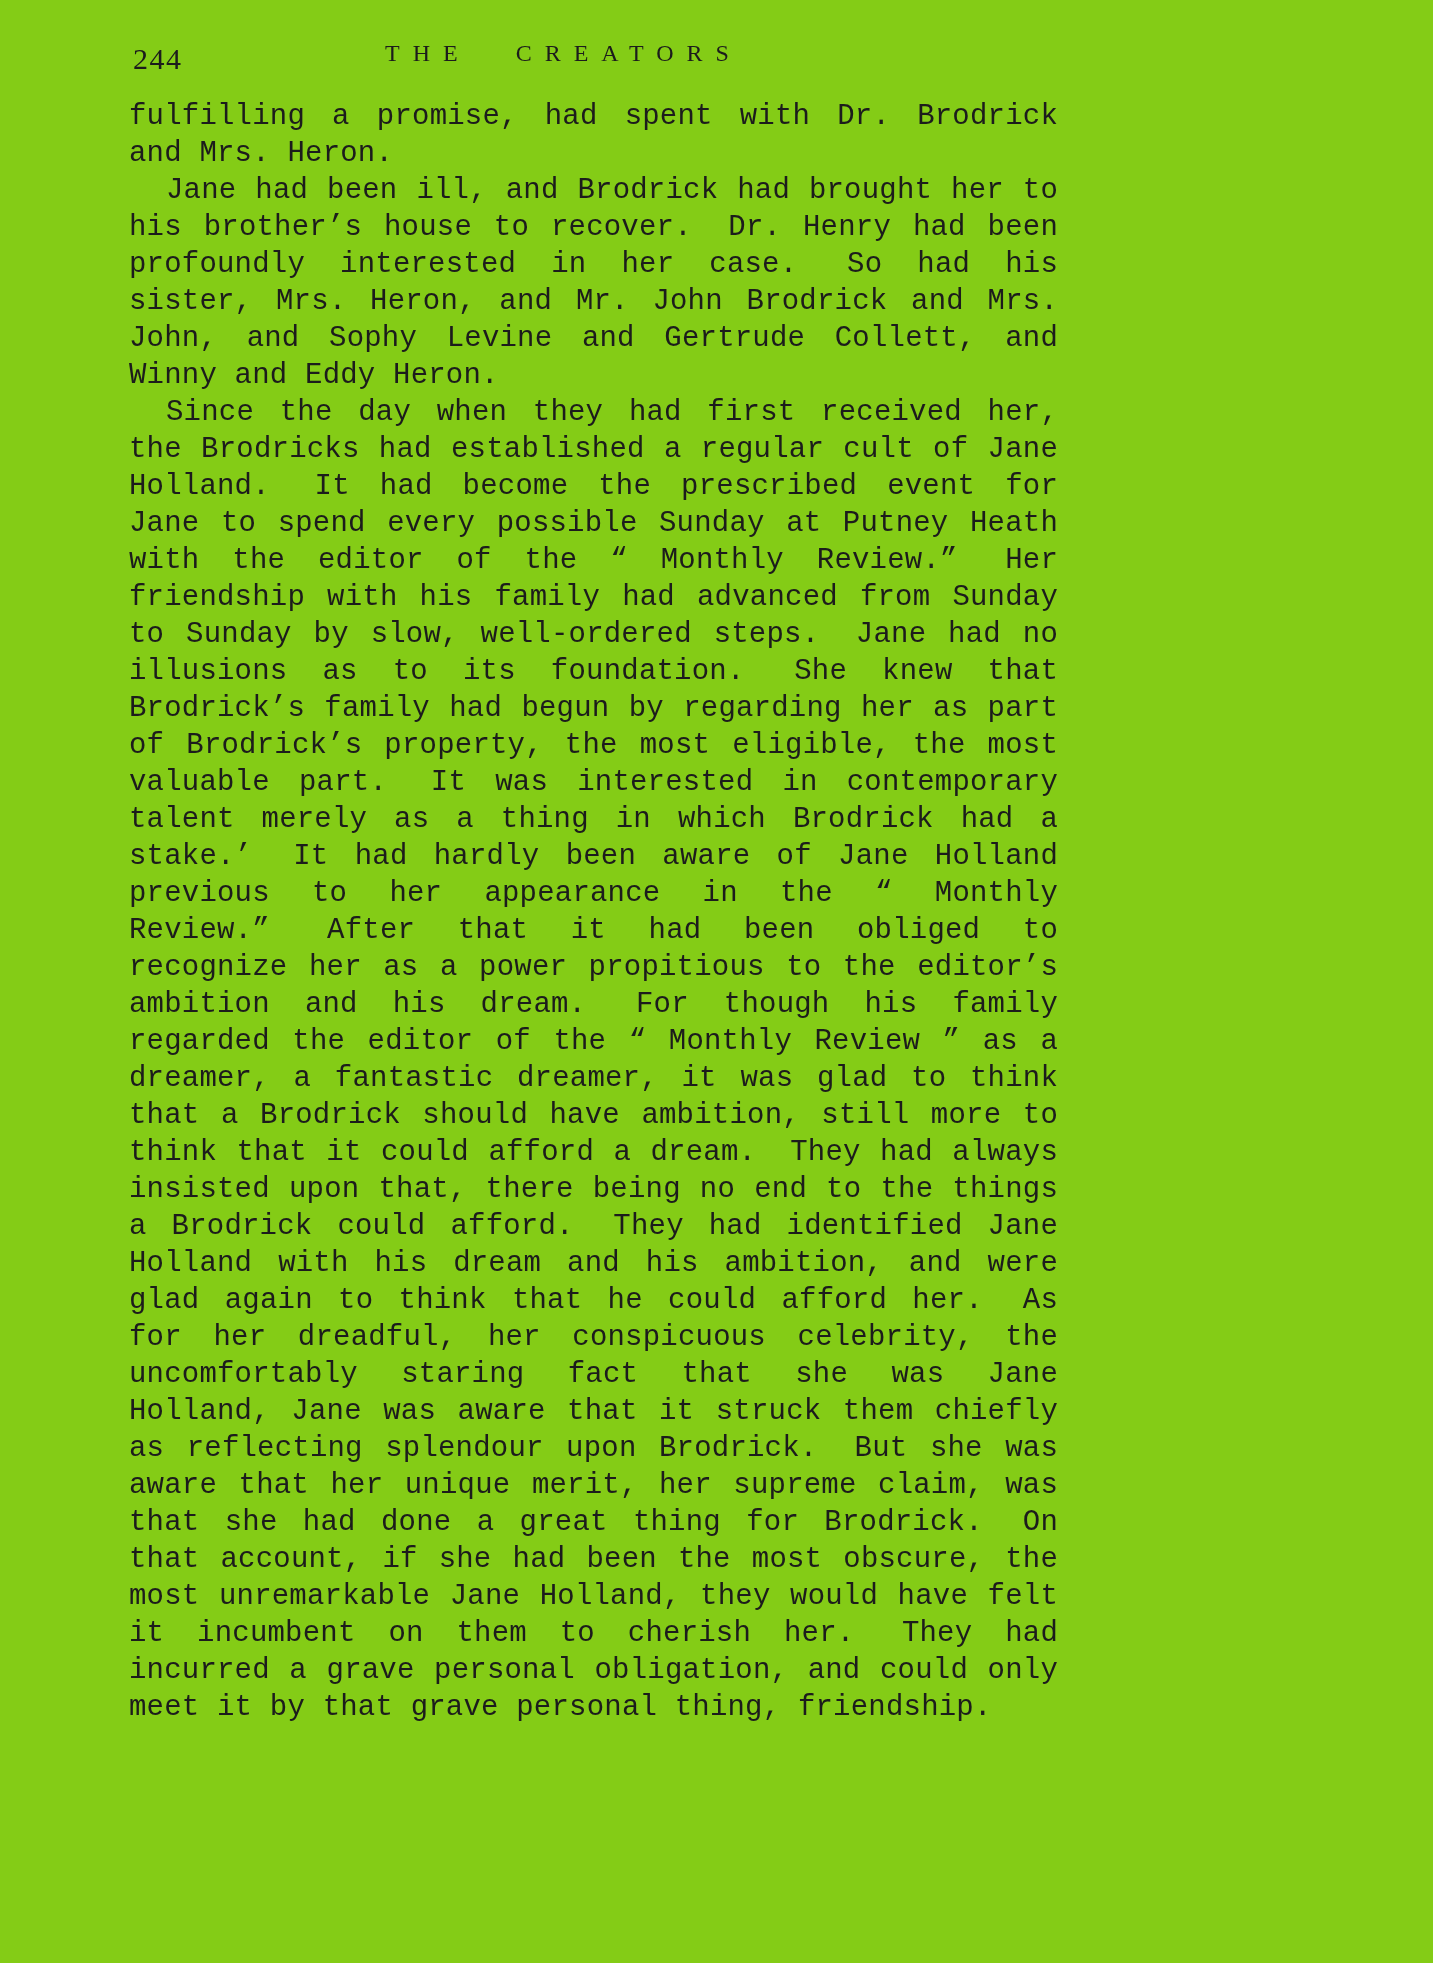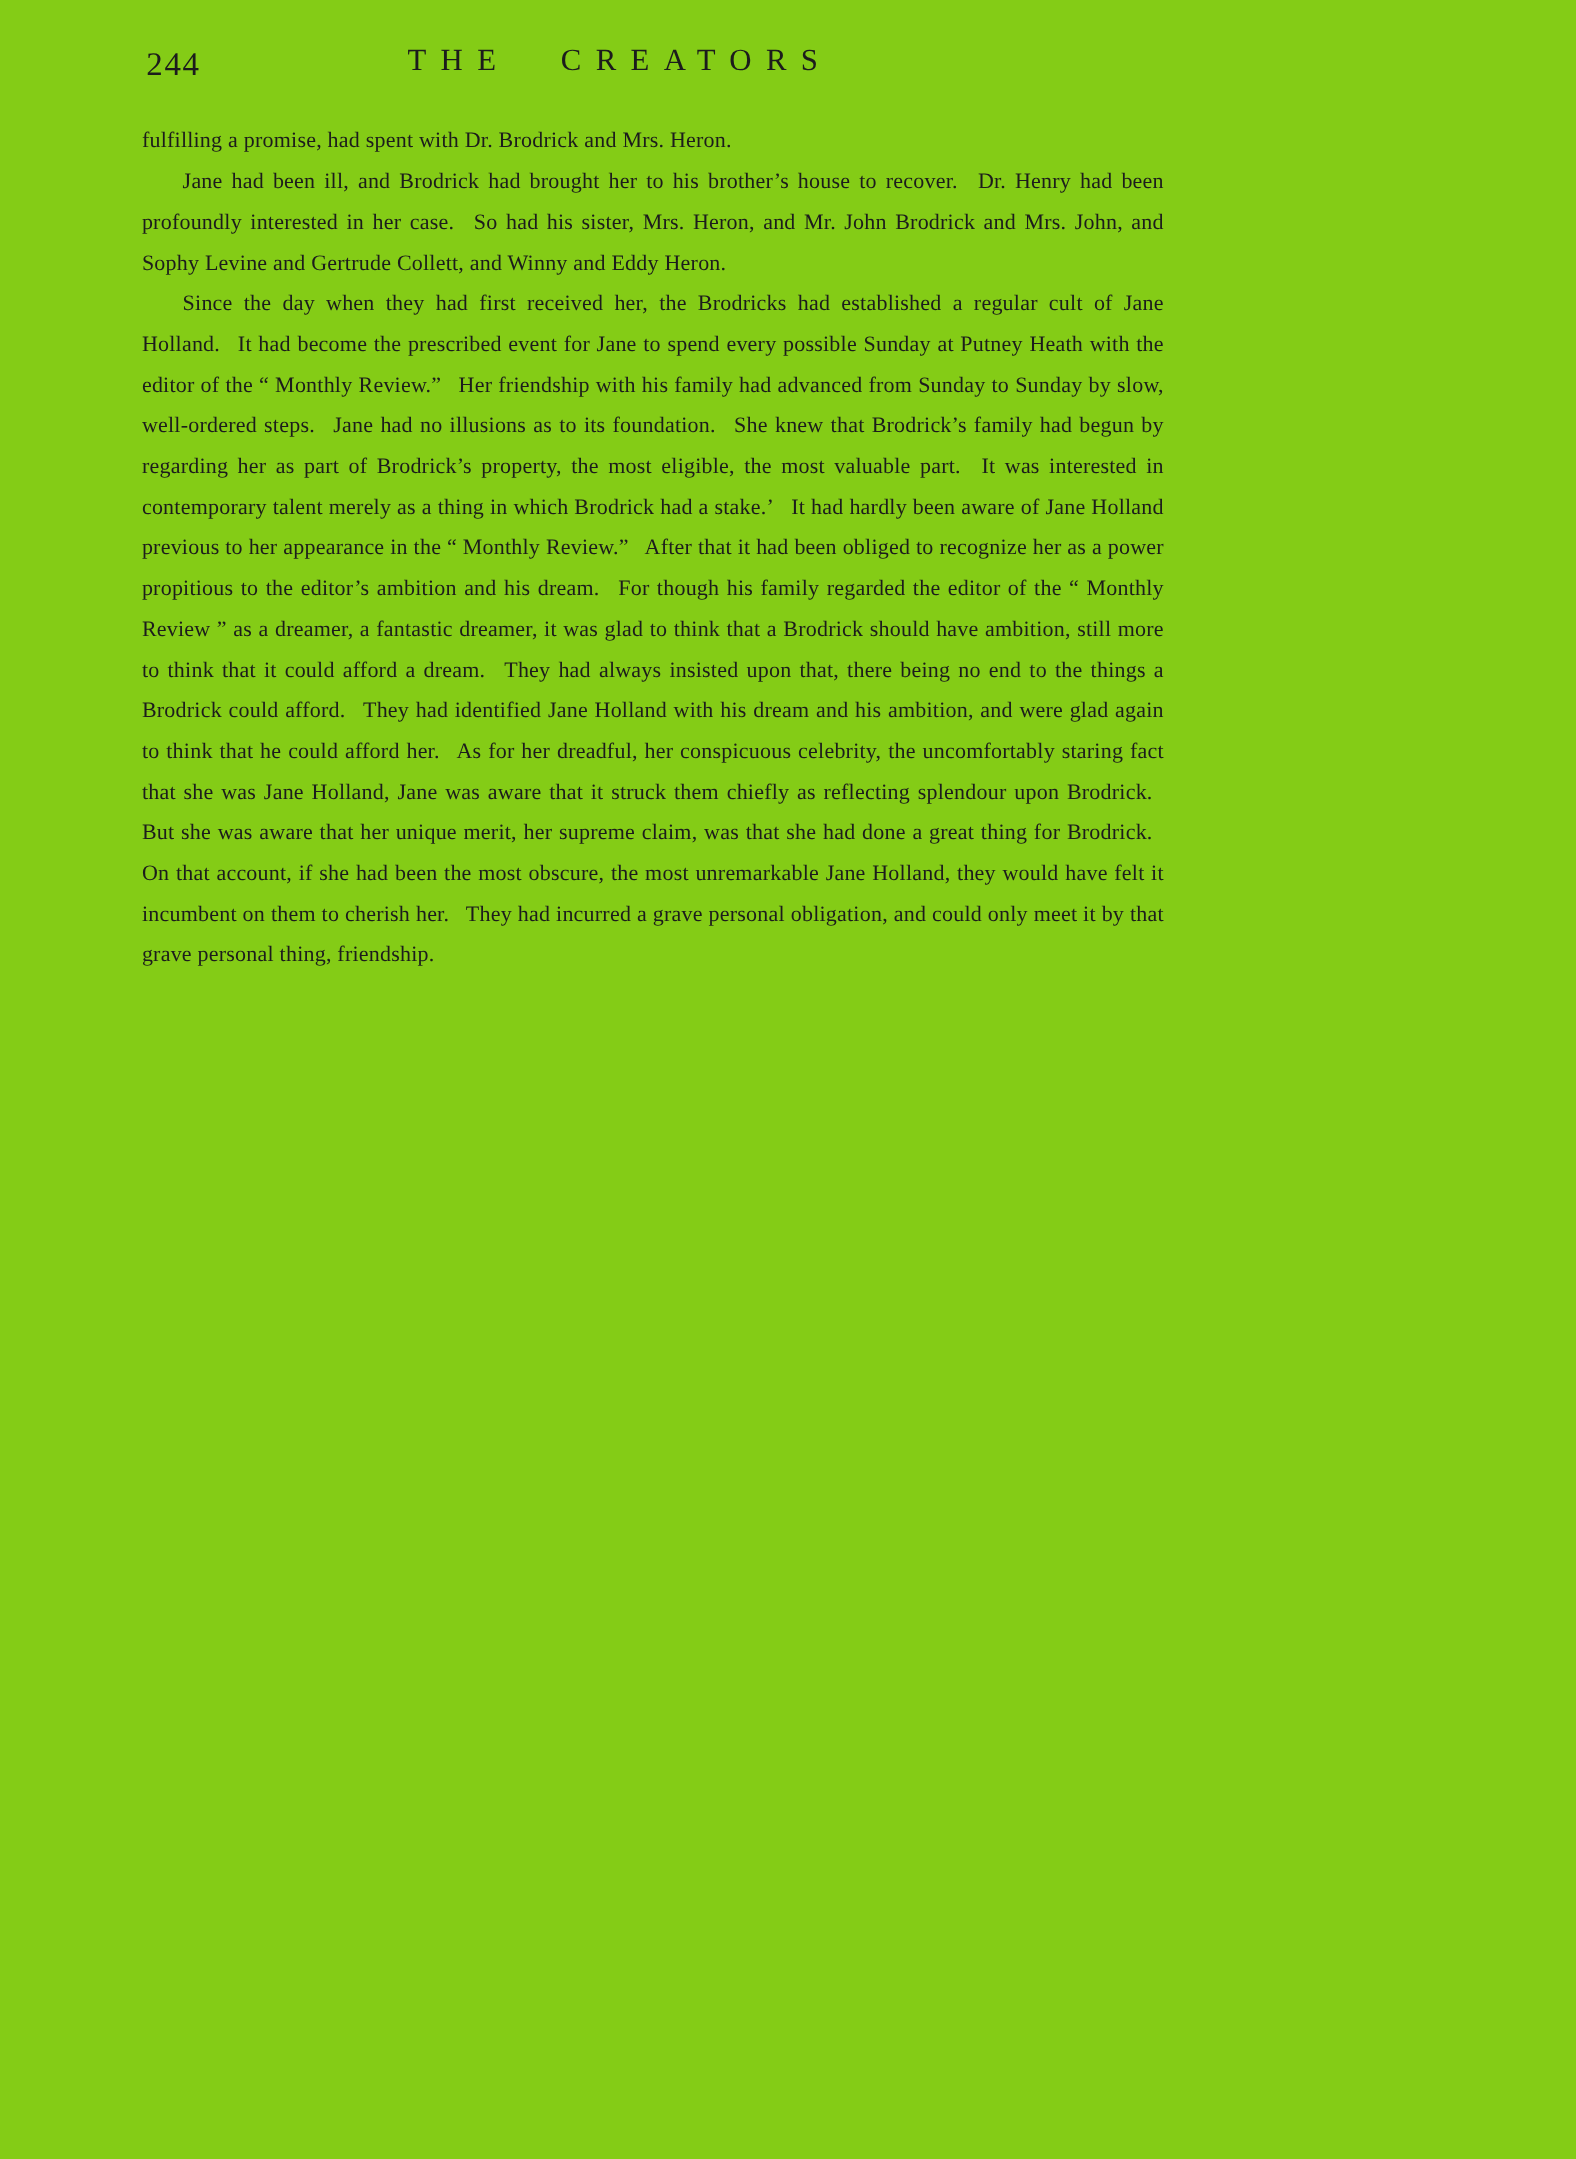--- a/index.html
+++ b/index.html
@@ -36,31 +36,32 @@
     top: 2px;
     font-size: 30px;
     letter-spacing: 1.5px;
   }
   .running-title {
     position: absolute;
     left: 0;
     right: 60px;
     top: 0;
     text-align: center;
-    font-size: 28px;
+    font-size: 24px;
     letter-spacing: 13px;
     word-spacing: 26px;
     white-space: nowrap;
   }
   .body-text {
-    margin-top: 24px;
-    font-size: 20px;
+    margin-top: 12px;
+    font-size: 29px;
     line-height: 37px;
     text-align: justify;
     letter-spacing: 0.2px;
+    font-family: Liberation Mono, monospace;
   }
   .body-text p {
     margin: 0;
     padding: 0;
   }
   .body-text p.indent {
     text-indent: 37px;
   }
 </style>
 </head>

